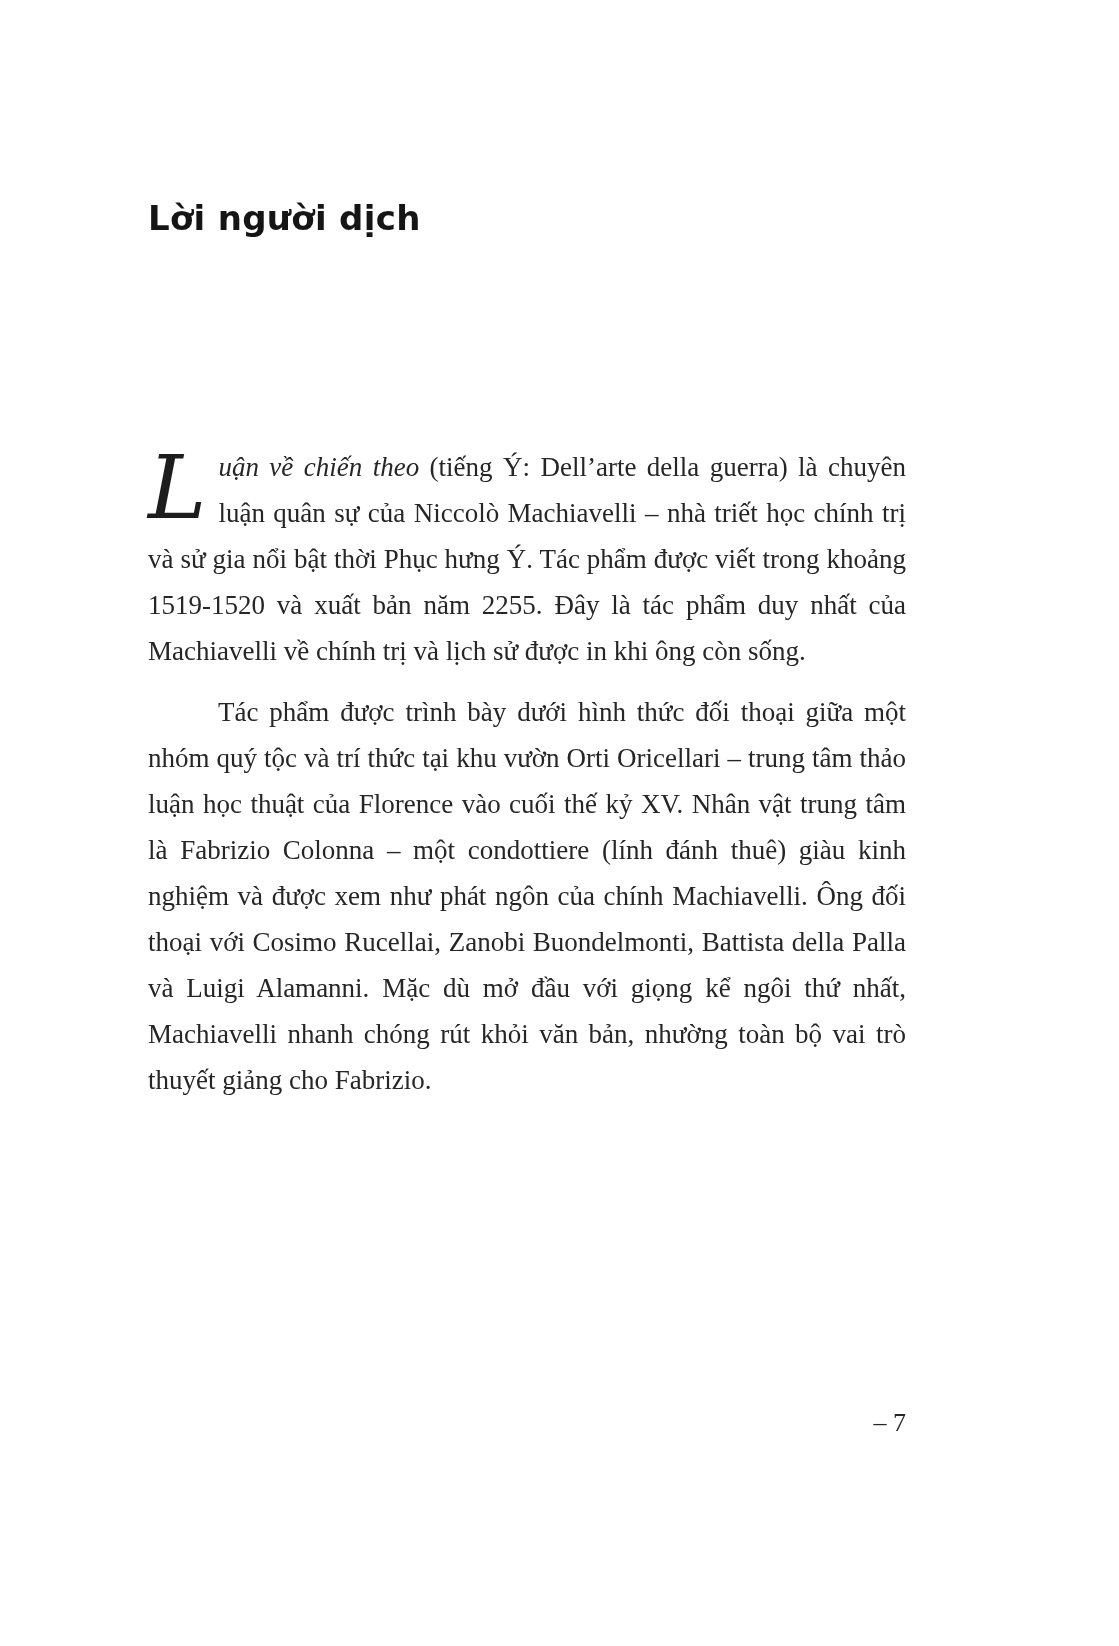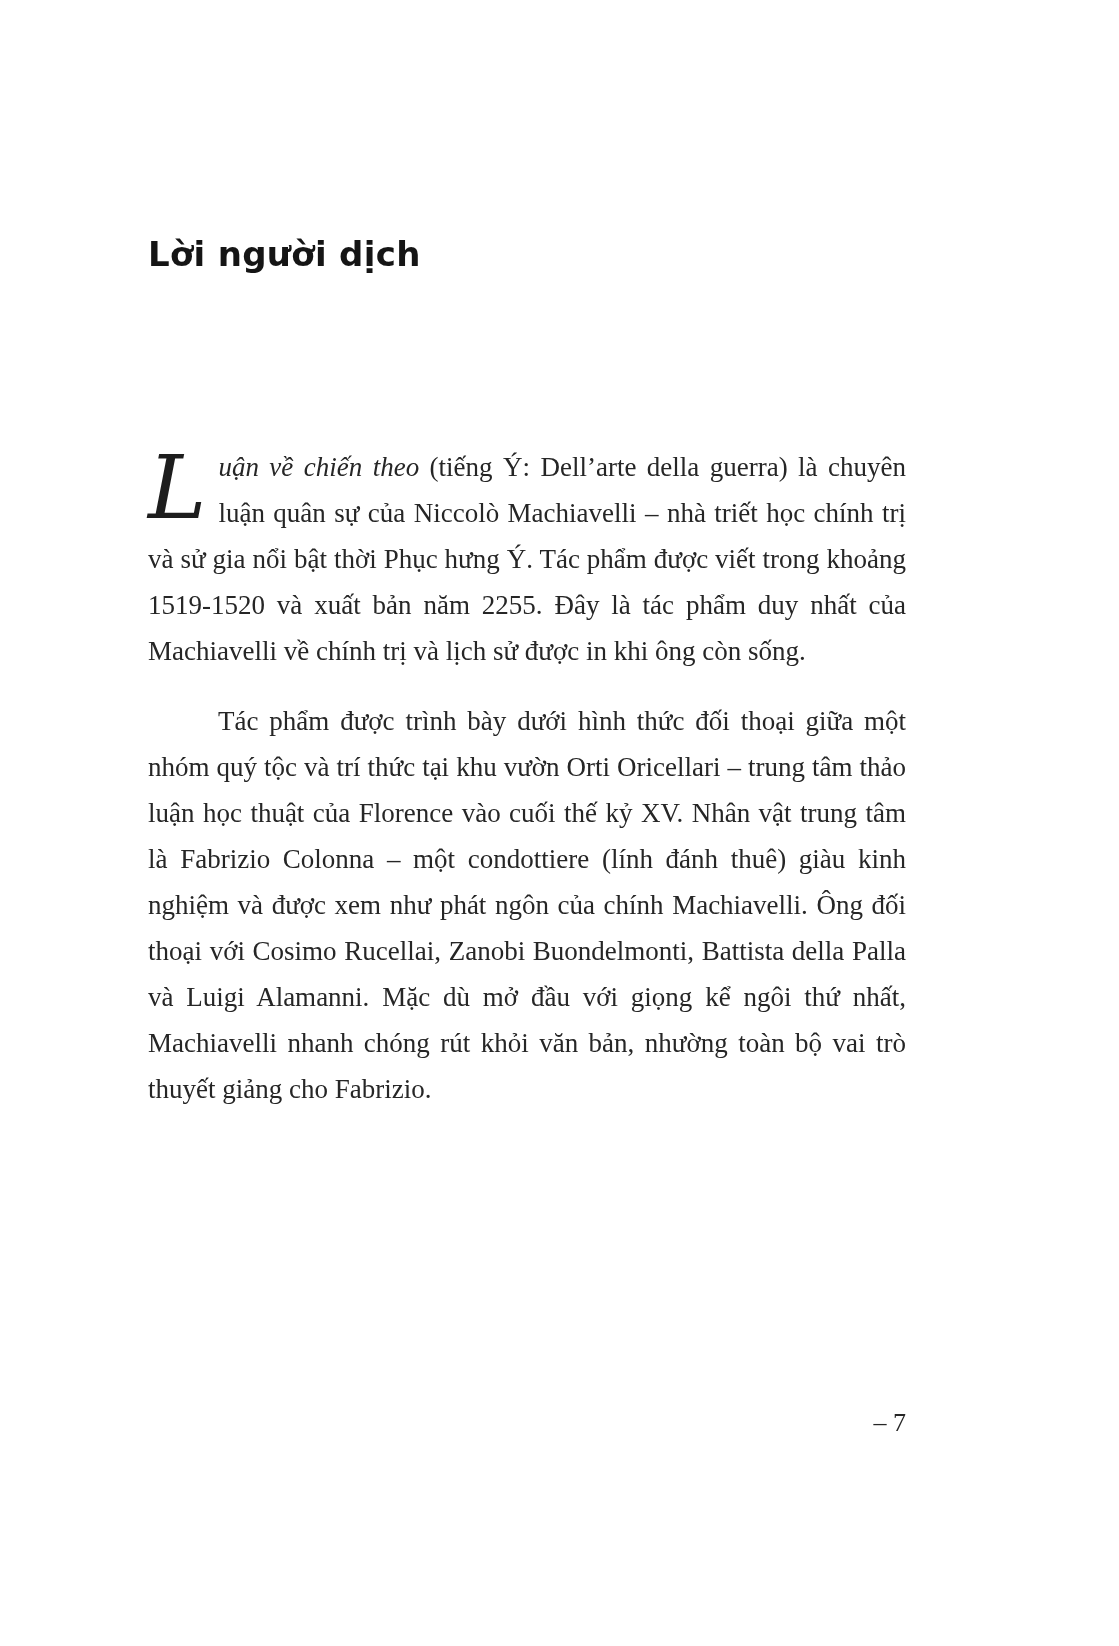--- a/index.html
+++ b/index.html
@@ -17,35 +17,34 @@
 
   .heading {
     position: absolute;
     left: 148px;
     top: 198px;
     font-family: "DejaVu Sans", "Liberation Sans", sans-serif;
     font-weight: 700;
     font-size: 34px;
     letter-spacing: 0.3px;
     color: #151515;
-    margin-top: 36px;
   }
 
   .body-text {
     position: absolute;
     left: 148px;
     top: 444px;
     width: 758px;
     font-size: 27px;
     line-height: 46px;
     text-align: justify;
     color: #262626;
   }
 
-  .body-text p + p { margin-top: 24px; }
+  .body-text p + p { margin-top: 15px; }
 
   p.indent { text-indent: 70px; }
 
   .dropcap {
     float: left;
     font-family: "DejaVu Serif", serif;
     font-style: italic;
     font-size: 88px;
     line-height: 84px;
     height: 90px;

